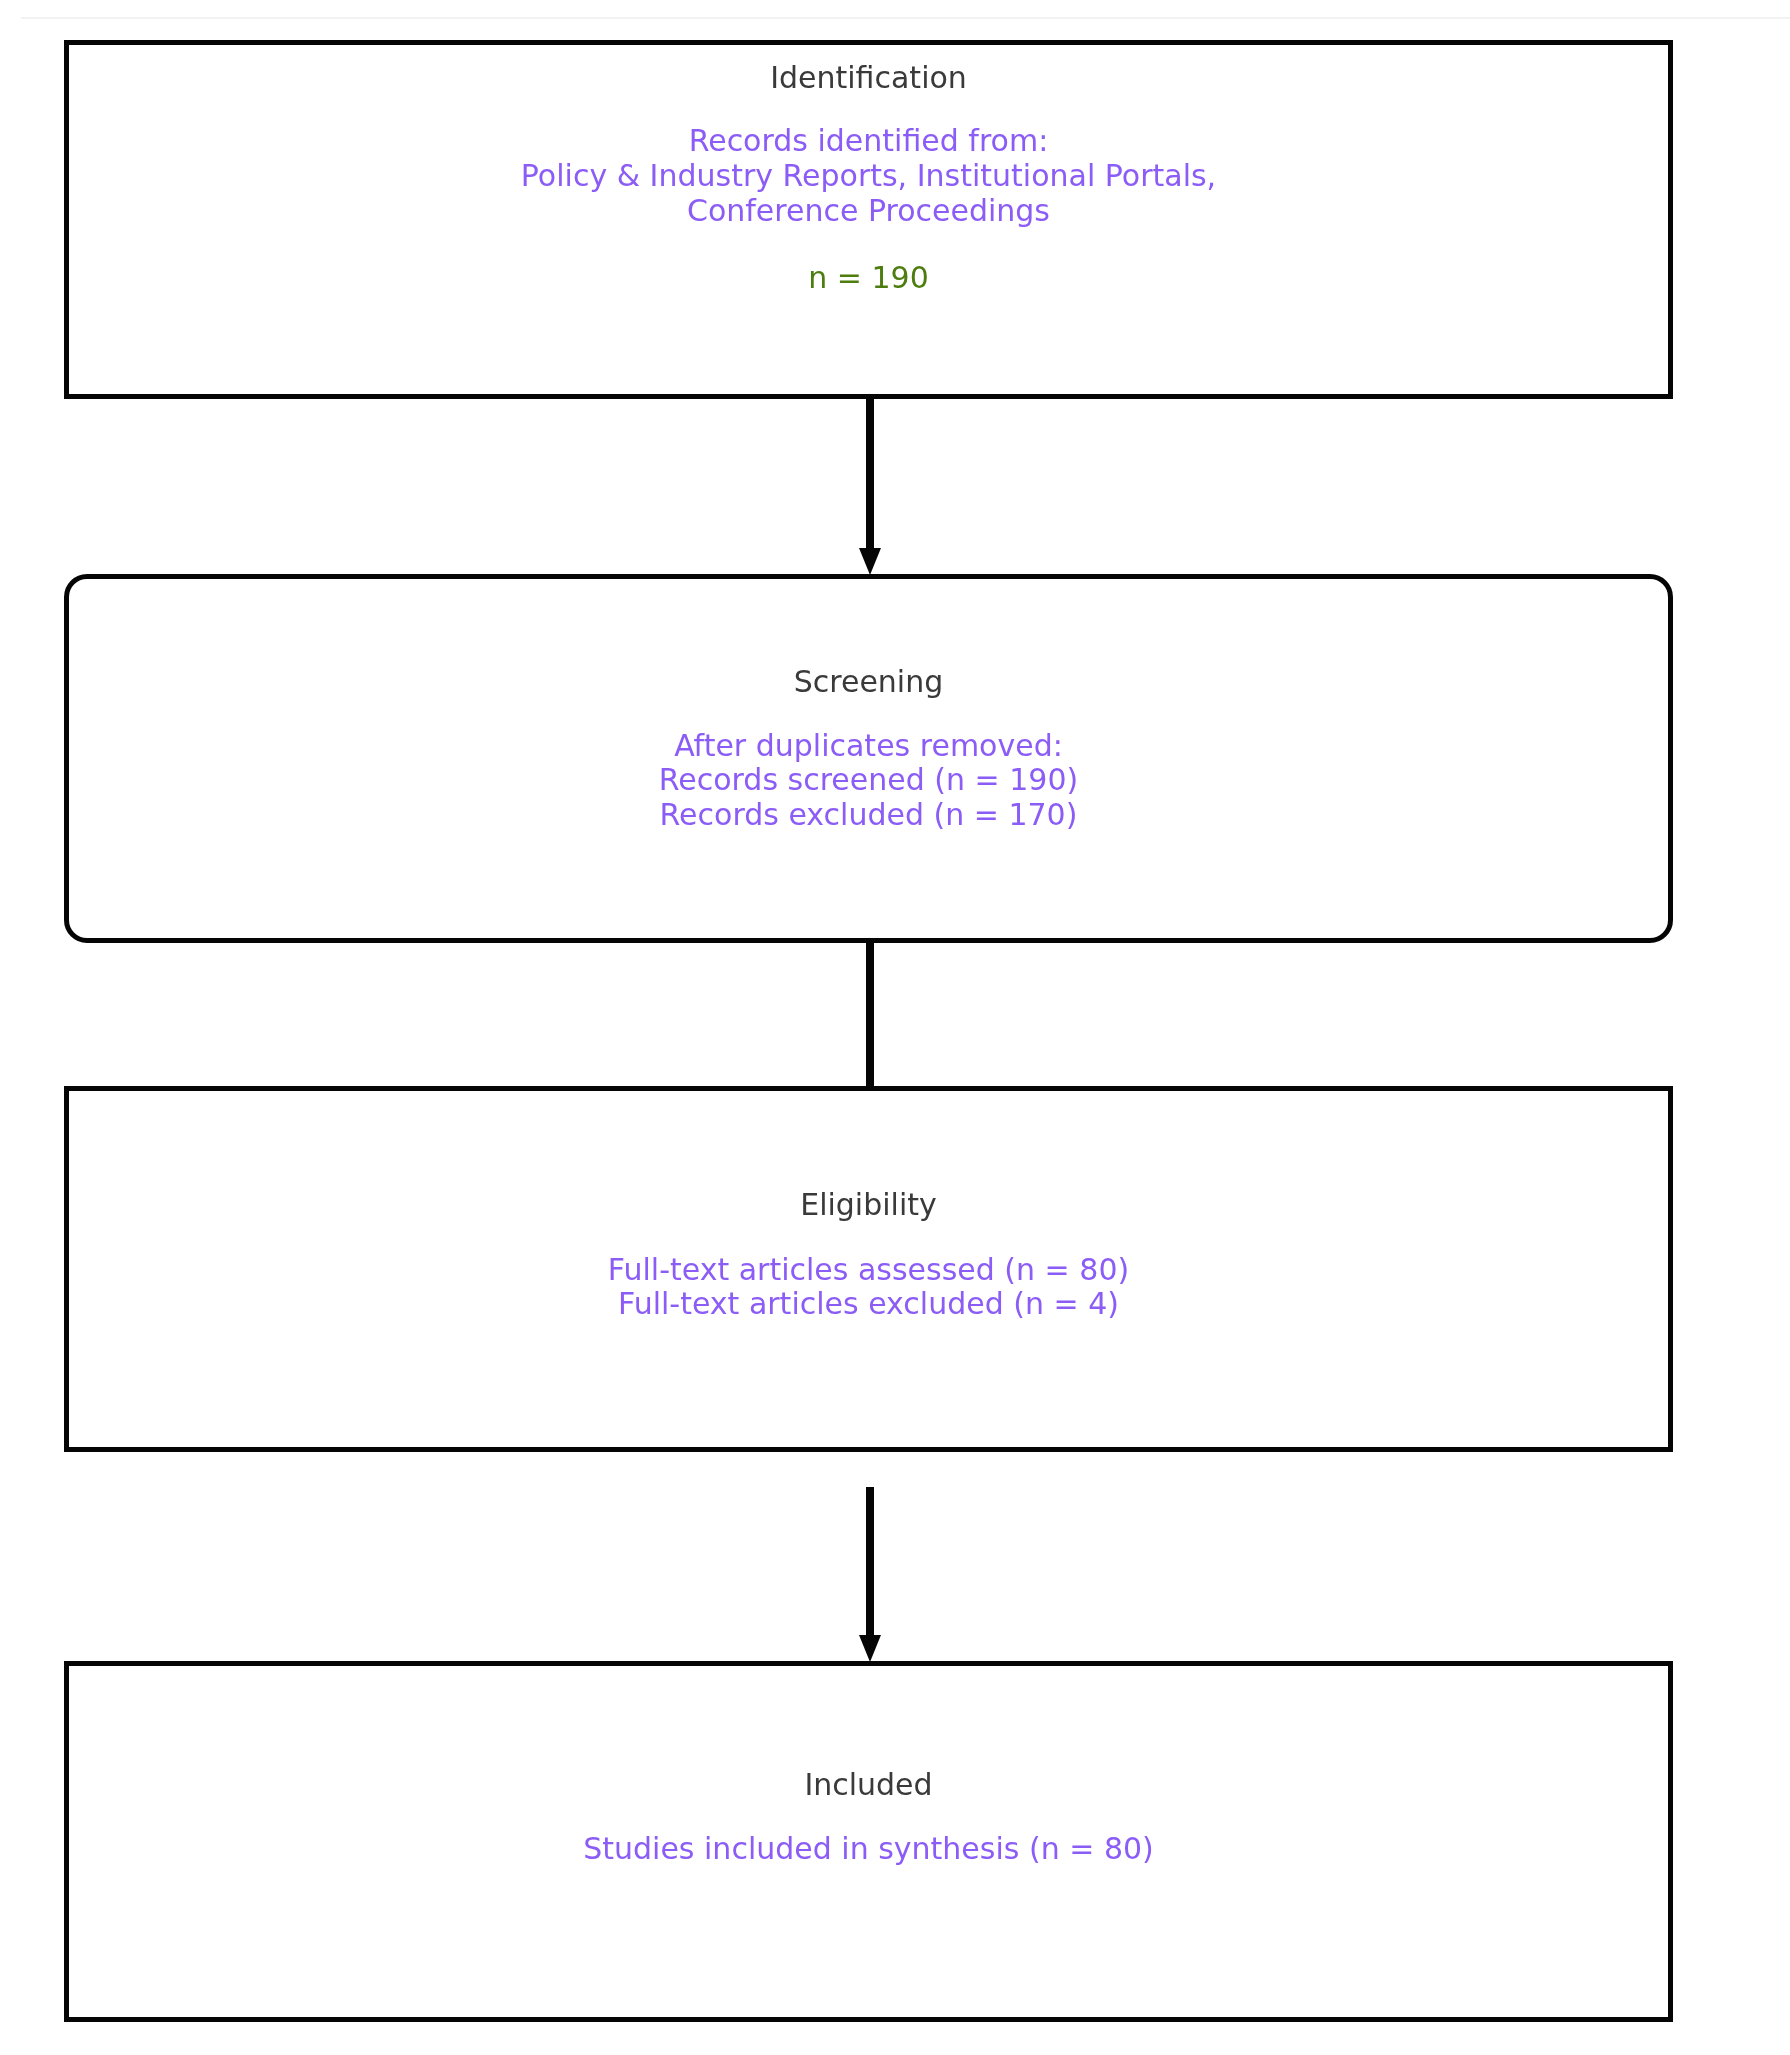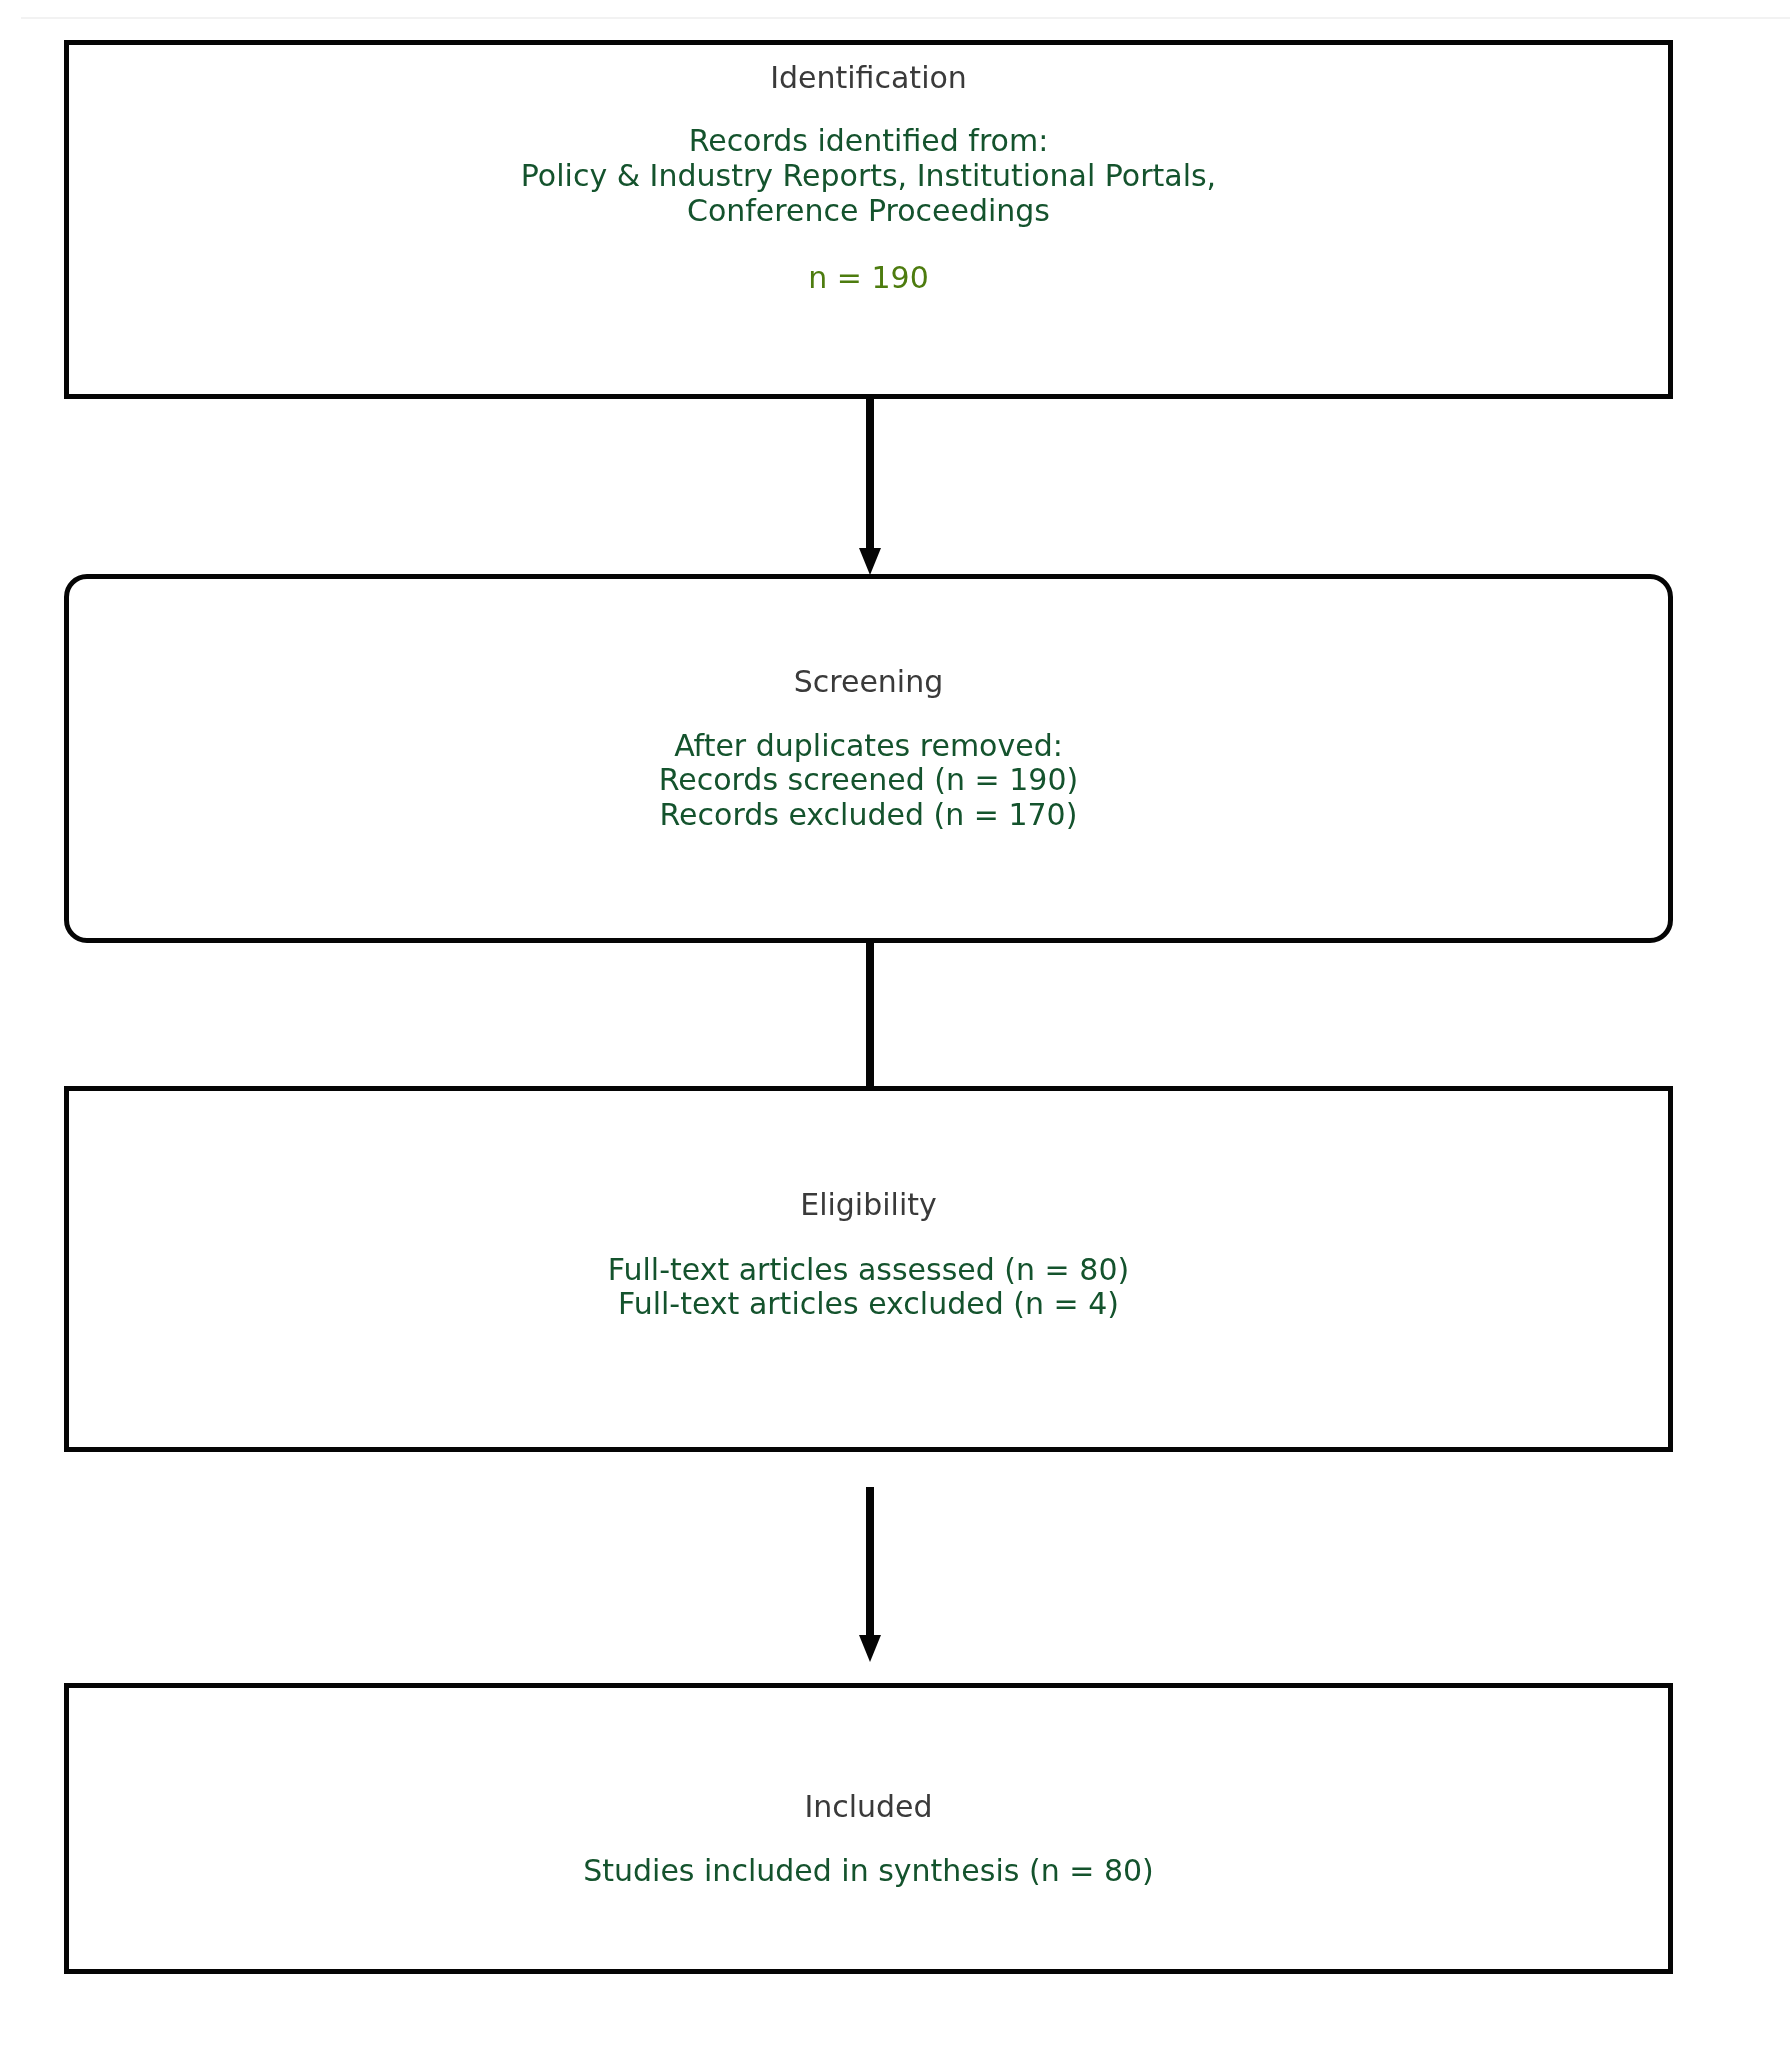--- a/index.html
+++ b/index.html
@@ -40,32 +40,32 @@
     border: 5.8px solid #050505;
     background: #ffffff;
     display: flex;
     flex-direction: column;
     align-items: center;
   }
 
   #box-identification { top: 40px;   height: 359px; }
   #box-screening     { top: 574px;  height: 369px; border-radius: 23px; }
   #box-eligibility   { top: 1086px; height: 366px; }
-  #box-included      { top: 1661px; height: 291px; margin-top: 22px; }
+  #box-included      { top: 1661px; height: 361px; }
 
   .stage-title {
     color: #3a3a3a;
     font-size: 30px;
     line-height: 1.05;
     text-align: left;
     white-space: nowrap;
   }
 
   .stage-body {
-    color: #14532d;
+    color: #8b5cf6;
     font-size: 30px;
     line-height: 1.16;
     text-align: center;
   }
 
   .stage-body .line { display: block; white-space: nowrap; }
 
   .stage-count {
     color: #4d7c0f;
     font-size: 30px;

